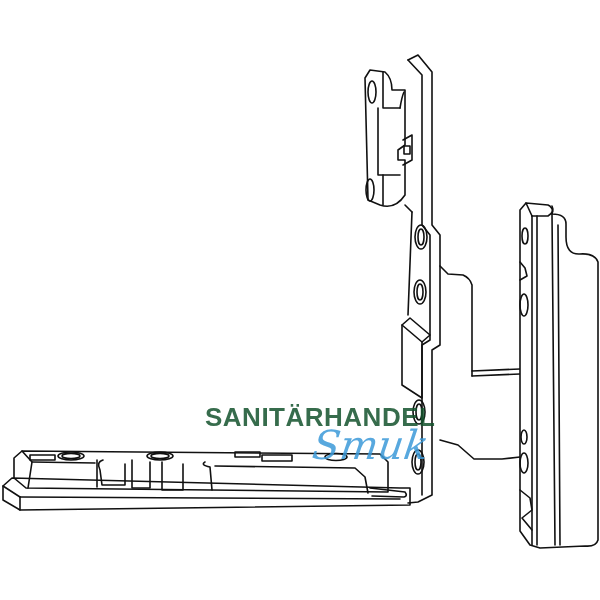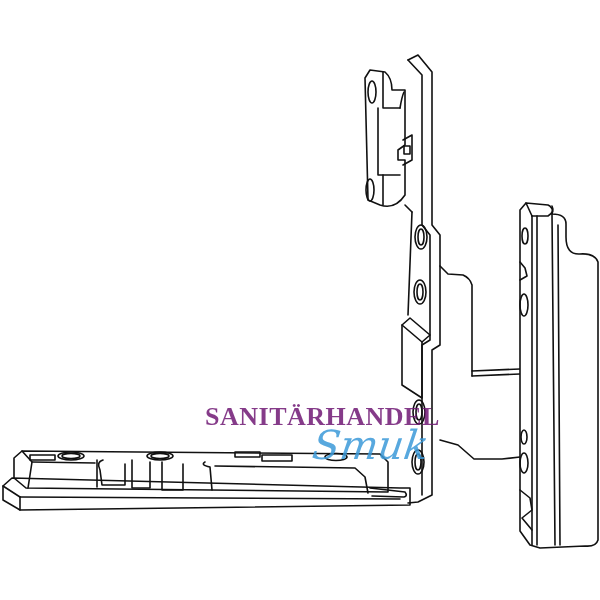--- a/index.html
+++ b/index.html
@@ -3,21 +3,21 @@
 <meta charset="utf-8">
 <style>
   html, body { margin: 0; padding: 0; background: #ffffff; }
   body { width: 600px; height: 600px; position: relative; overflow: hidden; font-family: "Liberation Sans", sans-serif; }
   .drawing { position: absolute; left: 0; top: 0; width: 600px; height: 600px; }
   .drawing path, .drawing line, .drawing ellipse, .drawing rect, .drawing polyline, .drawing polygon {
     fill: none; stroke: #111111; stroke-width: 1.6; stroke-linejoin: round; stroke-linecap: round;
   }
   .drawing .fillw { fill: #ffffff; }
   .watermark { position: absolute; left: 205px; top: 402px; width: 260px; height: 70px; pointer-events: none; }
-  .wm-line1 { position: absolute; left: 0; top: 0; font-family: Liberation Serif, serif; font-weight: bold; font-size: 26px; letter-spacing: 0.5px; color: #701a75; opacity: 0.85; white-space: nowrap; }
+  .wm-line1 { position: absolute; left: 0; top: 0; font-family: Liberation Sans, sans-serif; font-weight: bold; font-size: 26px; letter-spacing: 0.5px; color: #14532d; opacity: 0.85; white-space: nowrap; }
   .wm-line2 { position: absolute; left: 108px; top: 20px; font-family: "DejaVu Serif", serif; font-style: italic; font-size: 40px; color: #3b9ad9; opacity: 0.85; white-space: nowrap; transform: skewX(-8deg); }
 </style>
 </head>
 <body>
 
 <svg class="drawing" viewBox="0 0 600 600" xmlns="http://www.w3.org/2000/svg">
 
   <g>
 
     <path d="M3,486 L12,478 L400,488 L410,488 L410,505 L20,510 L3,500 Z"></path>

